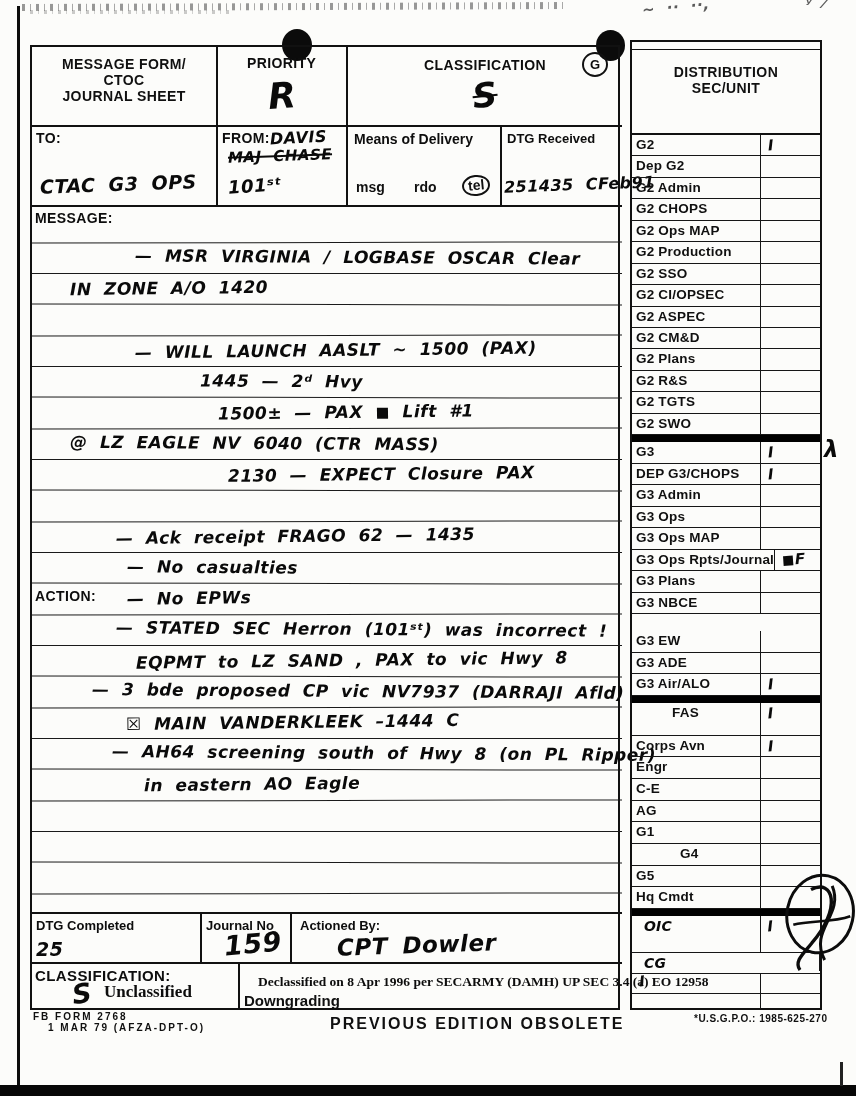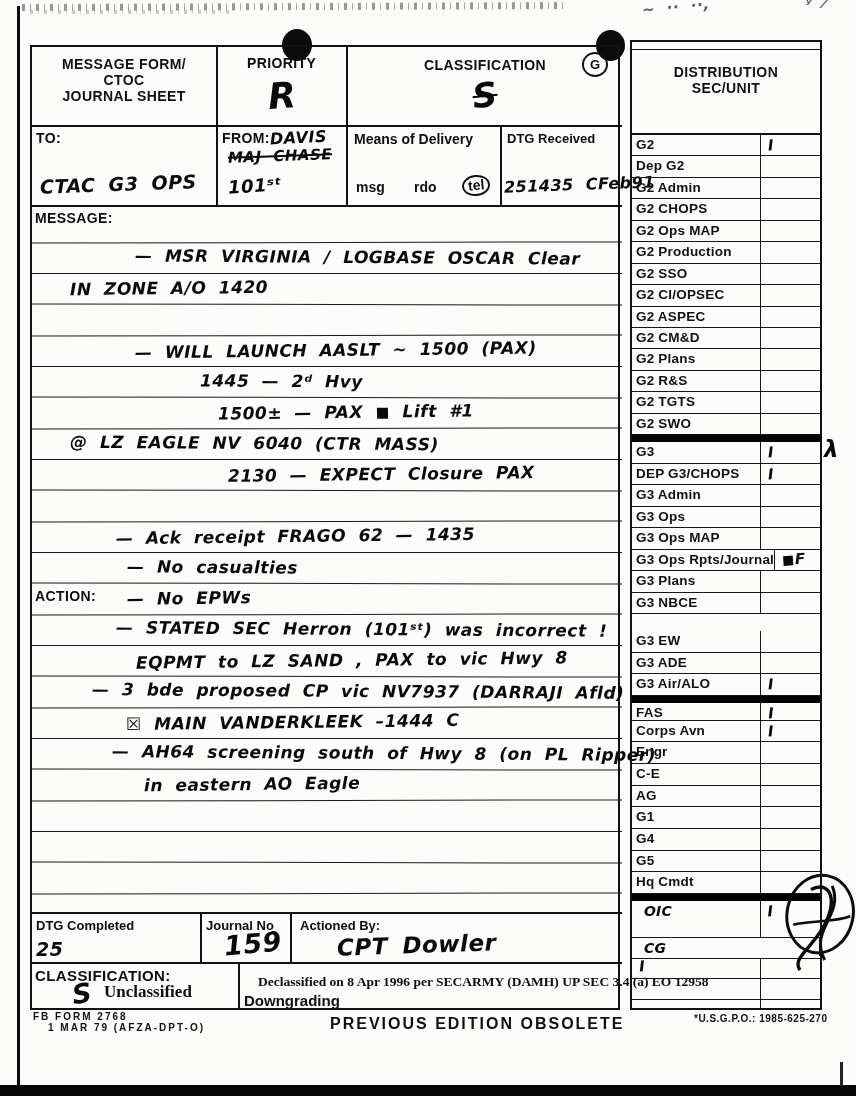--- a/index.html
+++ b/index.html
@@ -261,21 +261,21 @@
         </div>
         <div class="dist-row" style="height: 21.5px;">
           <div class="dist-label printed">G3  ADE</div>
           <div class="dist-mark hw" style="transform: rotate(-4deg);"></div>
         </div>
         <div class="dist-row" style="height: 21.5px;">
           <div class="dist-label printed">G3  Air/ALO</div>
           <div class="dist-mark hw" style="transform: rotate(-4deg);">I</div>
         </div>
         <div class="dist-divider"></div>
-        <div class="dist-row" style="height: 18px;">
+        <div class="dist-row" style="height: 33px; padding-left: 36px;">
           <div class="dist-label printed">FAS</div>
           <div class="dist-mark hw" style="transform: rotate(-4deg);">I</div>
         </div>
         <div class="dist-row" style="height: 21.7px;">
           <div class="dist-label printed">Corps  Avn</div>
           <div class="dist-mark hw" style="transform: rotate(-4deg);">I</div>
         </div>
         <div class="dist-row" style="height: 21.7px;">
           <div class="dist-label printed">Engr</div>
           <div class="dist-mark hw" style="transform: rotate(-4deg);"></div>
@@ -285,21 +285,21 @@
           <div class="dist-mark hw" style="transform: rotate(-4deg);"></div>
         </div>
         <div class="dist-row" style="height: 21.7px;">
           <div class="dist-label printed">AG</div>
           <div class="dist-mark hw" style="transform: rotate(-4deg);"></div>
         </div>
         <div class="dist-row" style="height: 21.7px;">
           <div class="dist-label printed">G1</div>
           <div class="dist-mark hw" style="transform: rotate(-4deg);"></div>
         </div>
-        <div class="dist-row" style="height: 21.7px;">
+        <div class="dist-row" style="height: 21.7px; padding-left: 44px;">
           <div class="dist-label printed">G4</div>
           <div class="dist-mark hw" style="transform: rotate(-4deg);"></div>
         </div>
         <div class="dist-row" style="height: 21.7px;">
           <div class="dist-label printed">G5</div>
           <div class="dist-mark hw" style="transform: rotate(-4deg);"></div>
         </div>
         <div class="dist-row" style="height: 21.7px;">
           <div class="dist-label printed">Hq  Cmdt</div>
           <div class="dist-mark hw" style="transform: rotate(-4deg);"></div>

